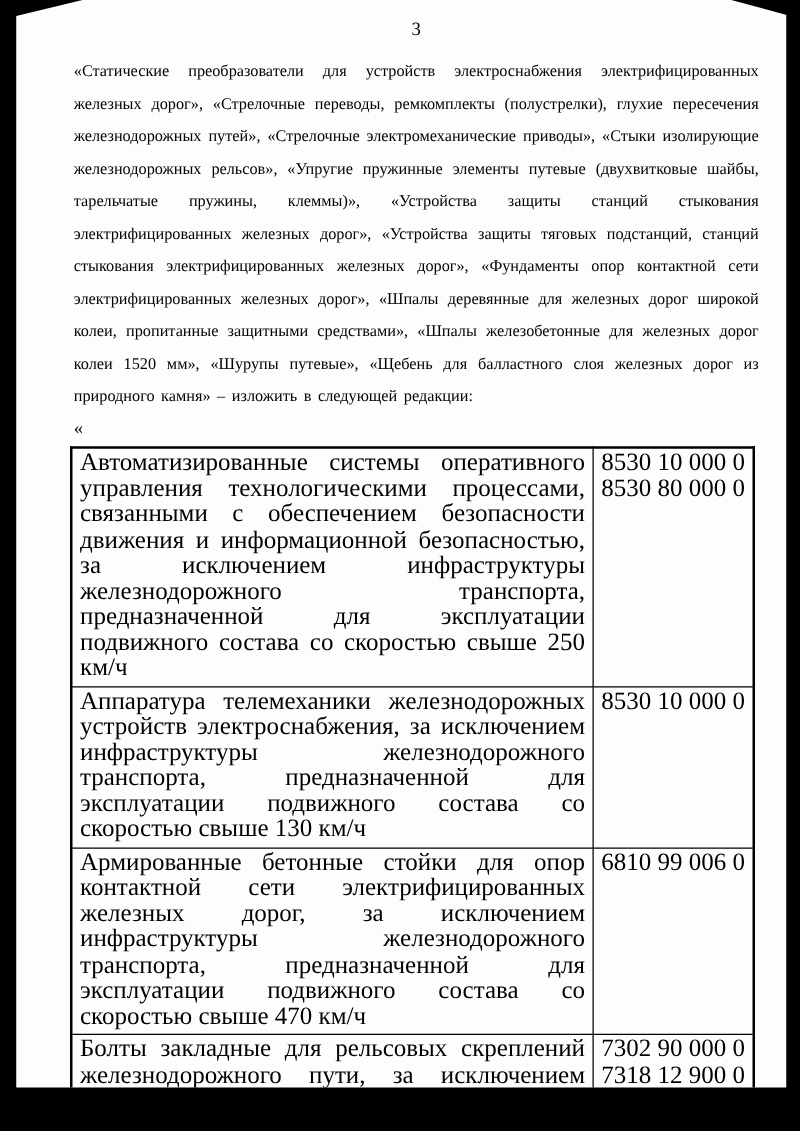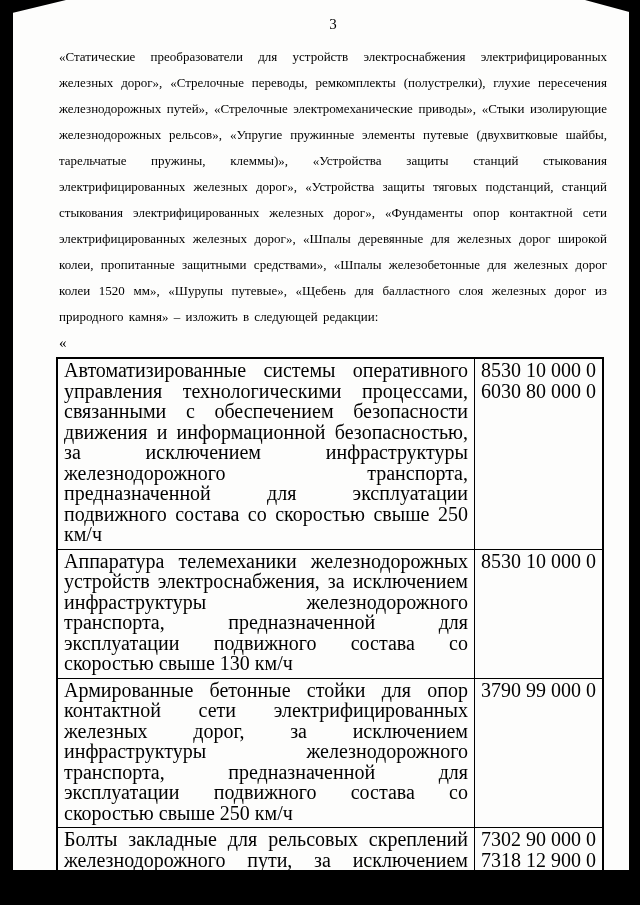--- a/index.html
+++ b/index.html
@@ -80,33 +80,33 @@
     <p class="para">«Статические преобразователи для устройств электроснабжения электрифицированных железных дорог», «Стрелочные переводы, ремкомплекты (полустрелки), глухие пересечения железнодорожных путей», «Стрелочные электромеханические приводы», «Стыки изолирующие железнодорожных рельсов», «Упругие пружинные элементы путевые (двухвитковые шайбы, тарельчатые пружины, клеммы)», «Устройства защиты станций стыкования электрифицированных железных дорог», «Устройства защиты тяговых подстанций, станций стыкования электрифицированных железных дорог», «Фундаменты опор контактной сети электрифицированных железных дорог», «Шпалы деревянные для железных дорог широкой колеи, пропитанные защитными средствами», «Шпалы железобетонные для железных дорог колеи 1520 мм», «Шурупы путевые», «Щебень для балластного слоя железных дорог из природного камня» – изложить в следующей редакции:</p>
 
     <p class="open-quote">«</p>
 
     <table class="codes-table">
       <tbody id="table-body">
           <tr>
             <td class="desc">Автоматизированные системы оперативного управления технологическими процессами, связанными с обеспечением безопасности движения и информационной безопасностью, за исключением инфраструктуры железнодорожного транспорта, предназначенной для эксплуатации подвижного состава со скоростью свыше 250 км/ч</td>
             <td class="codes">
               <div>8530 10 000 0</div>
-              <div>6030 80 000 0</div>
+              <div>8530 80 000 0</div>
             </td>
           </tr>
           <tr>
             <td class="desc">Аппаратура телемеханики железнодорожных устройств электроснабжения, за исключением инфраструктуры железнодорожного транспорта, предназначенной для эксплуатации подвижного состава со скоростью свыше 130 км/ч</td>
             <td class="codes">
               <div>8530 10 000 0</div>
             </td>
           </tr>
           <tr>
-            <td class="desc">Армированные бетонные стойки для опор контактной сети электрифицированных железных дорог, за исключением инфраструктуры железнодорожного транспорта, предназначенной для эксплуатации подвижного состава со скоростью свыше 250 км/ч</td>
+            <td class="desc">Армированные бетонные стойки для опор контактной сети электрифицированных железных дорог, за исключением инфраструктуры железнодорожного транспорта, предназначенной для эксплуатации подвижного состава со скоростью свыше 470 км/ч</td>
             <td class="codes">
-              <div>3790 99 000 0</div>
+              <div>6810 99 006 0</div>
             </td>
           </tr>
           <tr>
             <td class="desc">Болты закладные для рельсовых скреплений железнодорожного пути, за исключением инфраструктуры железнодорожного транспорта, предназначенной для эксплуатации подвижного состава со скоростью свыше 250 км/ч</td>
             <td class="codes">
               <div>7302 90 000 0</div>
               <div>7318 12 900 0</div>
               <div>7318 15 200 0</div>
             </td>
           </tr>

